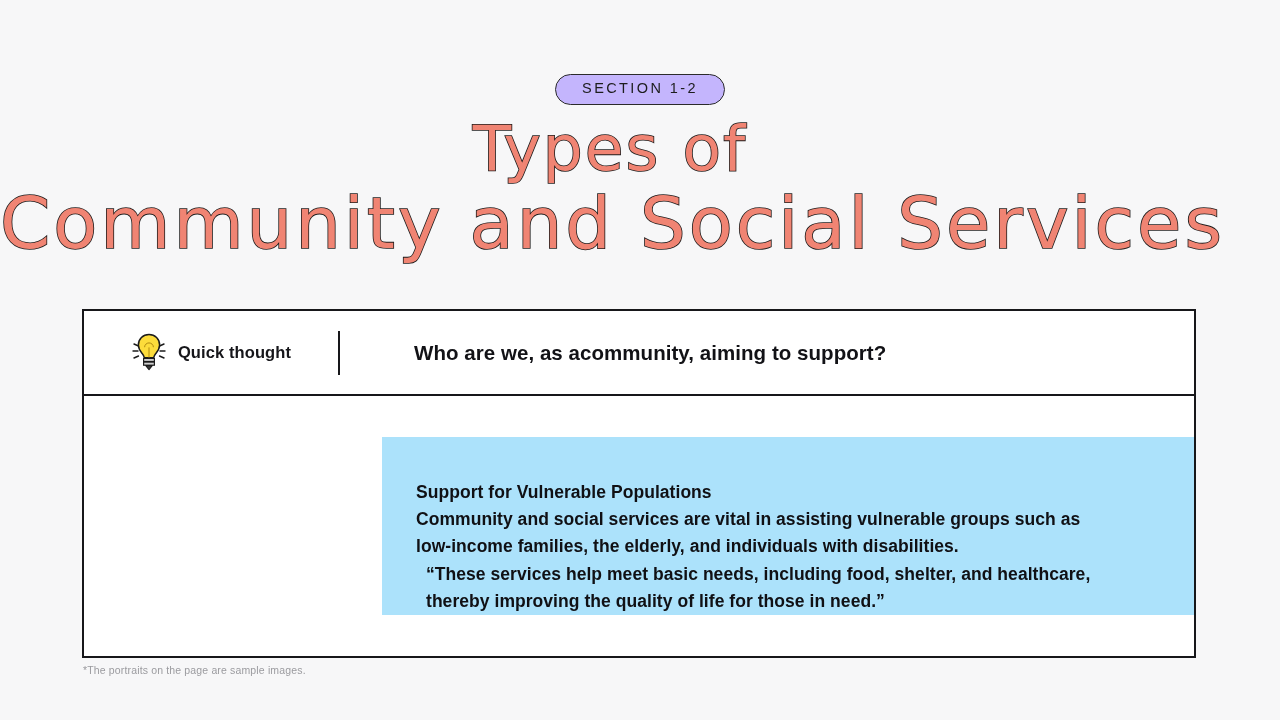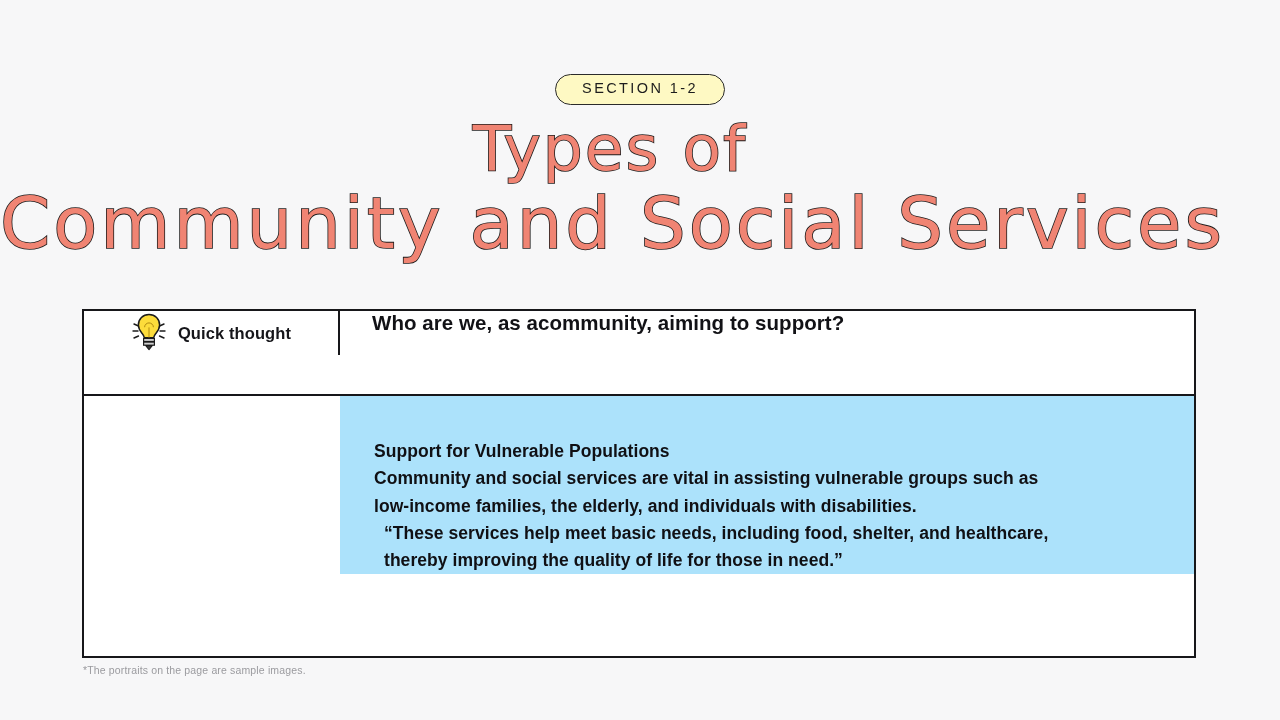--- a/index.html
+++ b/index.html
@@ -18,21 +18,21 @@
   
   .badge-row {
     position: absolute;
     top: 74px;
     left: 0;
     width: 1280px;
     display: flex;
     justify-content: center;
   }
   .section-badge {
-    background: #fef9c3;
+    background: #c4b5fd;
     border: 1.6px solid #2b2b2b;
     border-radius: 999px;
     padding: 6px 26px 7px 26px;
     font-size: 14.5px;
     letter-spacing: 2.4px;
     color: #1d1d1d;
     font-family: "Liberation Sans", sans-serif;
     line-height: 1.1;
     white-space: nowrap;
   }
@@ -66,21 +66,22 @@
     top: 309px;
     width: 1114px;
     border: 2px solid #17171a;
     box-sizing: border-box;
     background: #ffffff;
     display: flex;
     flex-direction: column;
   }
   .row {
     display: flex;
-    align-items: flex-start;
+    align-items: center;
+    gap: 42px;
   }
   .row-head {
     height: 83px;
     border-bottom: 2px solid #17171a;
   }
   .cell-left {
     width: 256px;
     min-width: 256px;
     box-sizing: border-box;
     border-right: 2px solid #17171a;

